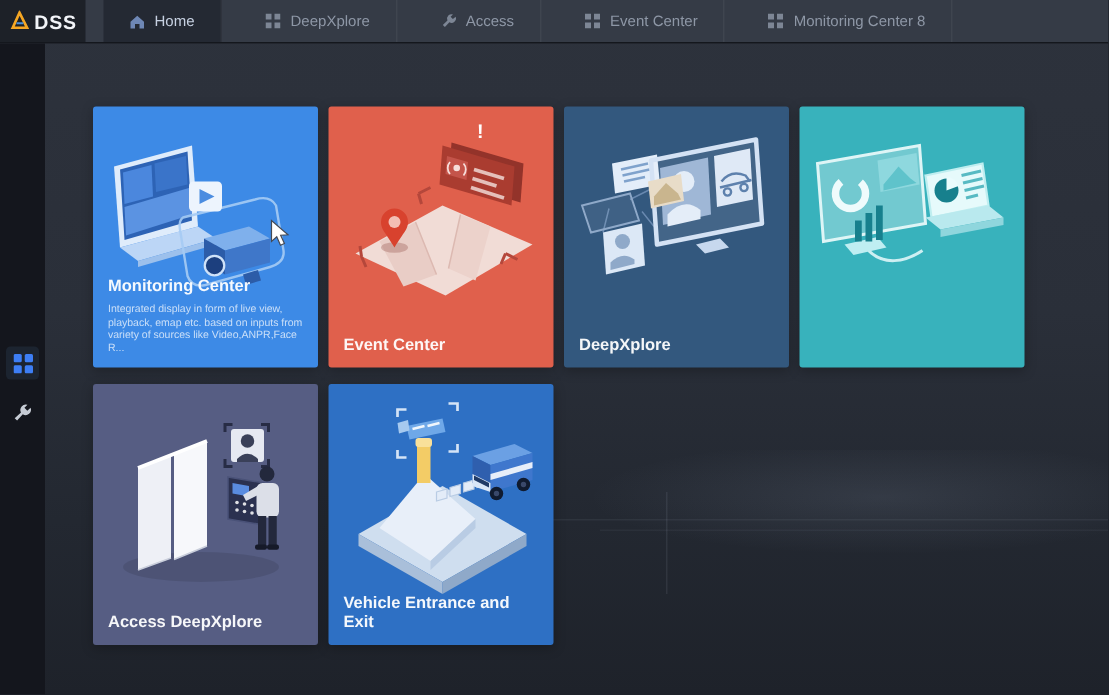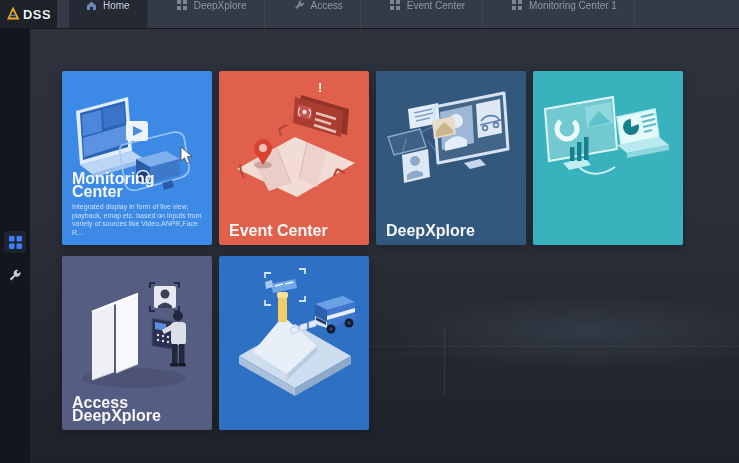--- a/index.html
+++ b/index.html
@@ -15,38 +15,38 @@
   .bg-line-h1 { position:absolute; left:360px; top:346px; width:379px; height:1px; background:rgba(200,212,232,0.07); }
   .bg-line-h2 { position:absolute; left:400px; top:353px; width:339px; height:1px; background:rgba(200,212,232,0.05); }
   .bg-line-v  { position:absolute; left:444px; top:328px; width:1px; height:68px; background:rgba(200,212,232,0.09); }
 
   
   .topbar { position:absolute; left:0; top:0; width:739px; height:29px; display:flex; align-items:stretch;
             background:#353b46; border-bottom:1px solid #14171d;gap:12px; }
   .logo { width:57px; display:flex; align-items:center; justify-content:center; gap:3px;
           background:#1d2128; }
   .logo-text { color:#f2f4f8; font-size:13px; font-weight:800; letter-spacing:.5px; }
-  .tab { display:flex; gap:6px; padding:0 17px; font-size:10px; color:#8e97a6;
+  .tab { display:flex; align-items:center; gap:6px; padding:0 17px; font-size:10px; color:#8e97a6;
          border-right:1px solid rgba(255,255,255,0.05); cursor:pointer; }
   .tab.active { background:#242933; color:#c7d1e2; }
   .tab .ticon { display:inline-flex; width:11px; height:11px; flex:none; }
 
   
   .sidebar { position:absolute; left:0; top:29px; width:30px; height:434px; background:#14161d;
              display:flex; flex-direction:column; align-items:center; padding-top:202px; gap:12px; }
   .side-btn { width:22px; height:22px; display:flex; align-items:center; justify-content:center; border-radius:3px; cursor:pointer; }
   .side-btn.active { background:#1c2430; }
 
   
   .cards { position:absolute; left:62px; top:71px; width:630px; display:flex; flex-wrap:wrap; gap:11px 7px; }
   .card { position:relative; width:150px; height:174px; border-radius:2px; overflow:hidden; cursor:pointer;
           box-shadow:0 2px 8px rgba(0,0,0,0.25); }
   .card svg.illus { position:absolute; left:0; top:0; }
   .card-label { position:absolute; left:10px; right:8px; bottom:8px; }
-  .card-title { color:rgba(255,255,255,0.95); font-size:16px; font-weight:700; line-height:13px; }
+  .card-title { color:rgba(255,255,255,0.95); font-size:11px; font-weight:700; line-height:13px; }
   .card-desc { margin-top:5px; color:rgba(255,255,255,0.72); font-size:7px; line-height:8.5px; }
   .card-desc:empty { display:none; }
 
   
   .cursor { position:absolute; left:180px; top:146px; width:13px; height:19px; pointer-events:none; z-index:9; }
 </style>
 </head>
 <body>
 
 <div class="screen">
@@ -115,21 +115,21 @@
       <span class="ticon">
         <svg width="10" height="10" viewBox="0 0 10 10">
             <g fill="#7d8695">
               <rect x="0" y="0" width="4" height="4"></rect>
               <rect x="6" y="0" width="4" height="4"></rect>
               <rect x="0" y="6" width="4" height="4"></rect>
               <rect x="6" y="6" width="4" height="4"></rect>
             </g>
           </svg>
       </span>
-      <span>Monitoring Center 1</span>
+      <span>Monitoring Center 8</span>
     </div>
   </div>
 
   <div class="sidebar">
     <div class="side-btn active">
       <svg width="13" height="13" viewBox="0 0 13 13">
         <g fill="#3d7ef5">
             <rect x="0" y="0" width="5.5" height="5.5" rx="1"></rect>
             <rect x="7.5" y="0" width="5.5" height="5.5" rx="1"></rect>
             <rect x="0" y="7.5" width="5.5" height="5.5" rx="1"></rect>
@@ -339,20 +339,24 @@
             <path d="M46,22 v-5 h6 M80,13 h6 v5 M86,40 v5 h-6 M52,49 h-6 v-5"></path>
           </g>
           <polygon points="52,28 76,23 78,32 54,37" fill="#6fa8e8"></polygon>
           <g stroke="#ffffff" stroke-width="1.6" opacity="0.9">
             <line x1="56" y1="30" x2="64" y2="28"></line>
               <line x1="66" y1="28" x2="74" y2="26"></line>
           </g>
           <polygon points="46,26 53,24 54,31 47,33" fill="#a6c9ef"></polygon>
         </g>
       </svg>
+      <div class="card-label">
+        <div class="card-title">Vehicle Entrance and Exit</div>
+
+      </div>
     </div>
 
   </div>
 
   <svg class="cursor" viewBox="0 0 13 19">
     <path d="M1,1 L1,15 L4.5,11.8 L7,17.5 L9.6,16.3 L7.1,10.8 L12,10.5 Z" fill="#ffffff" stroke="#444a55" stroke-width="0.8"></path>
   </svg>
 
 </div>
 

